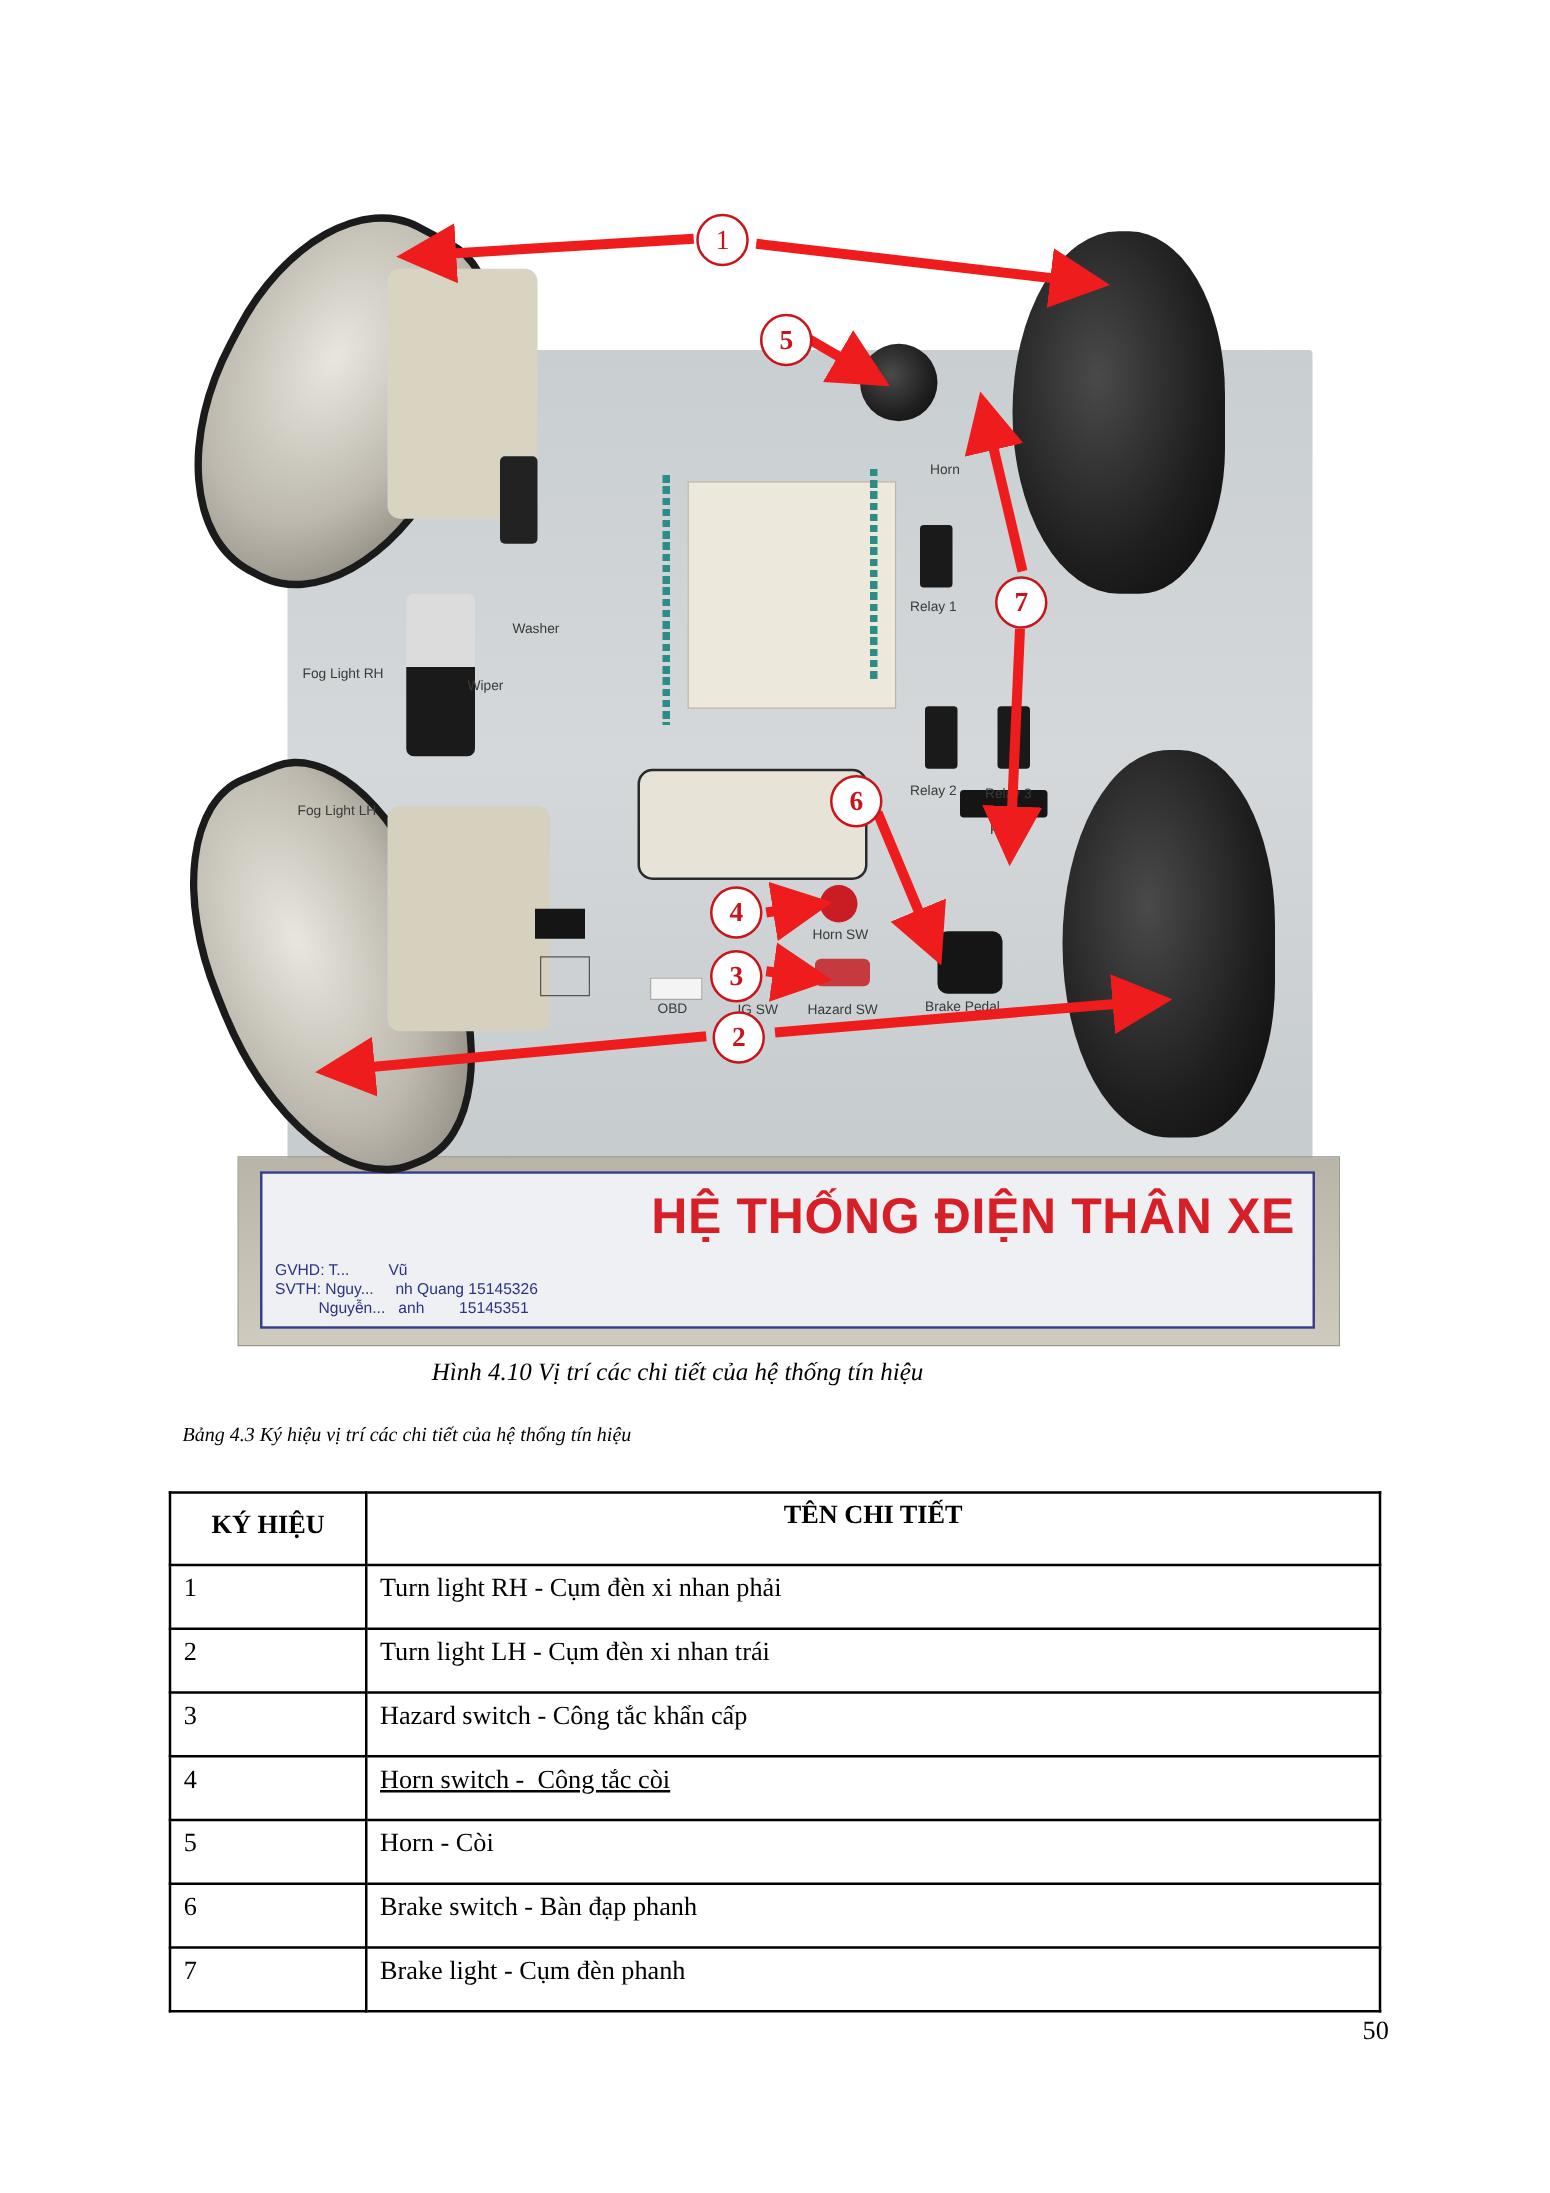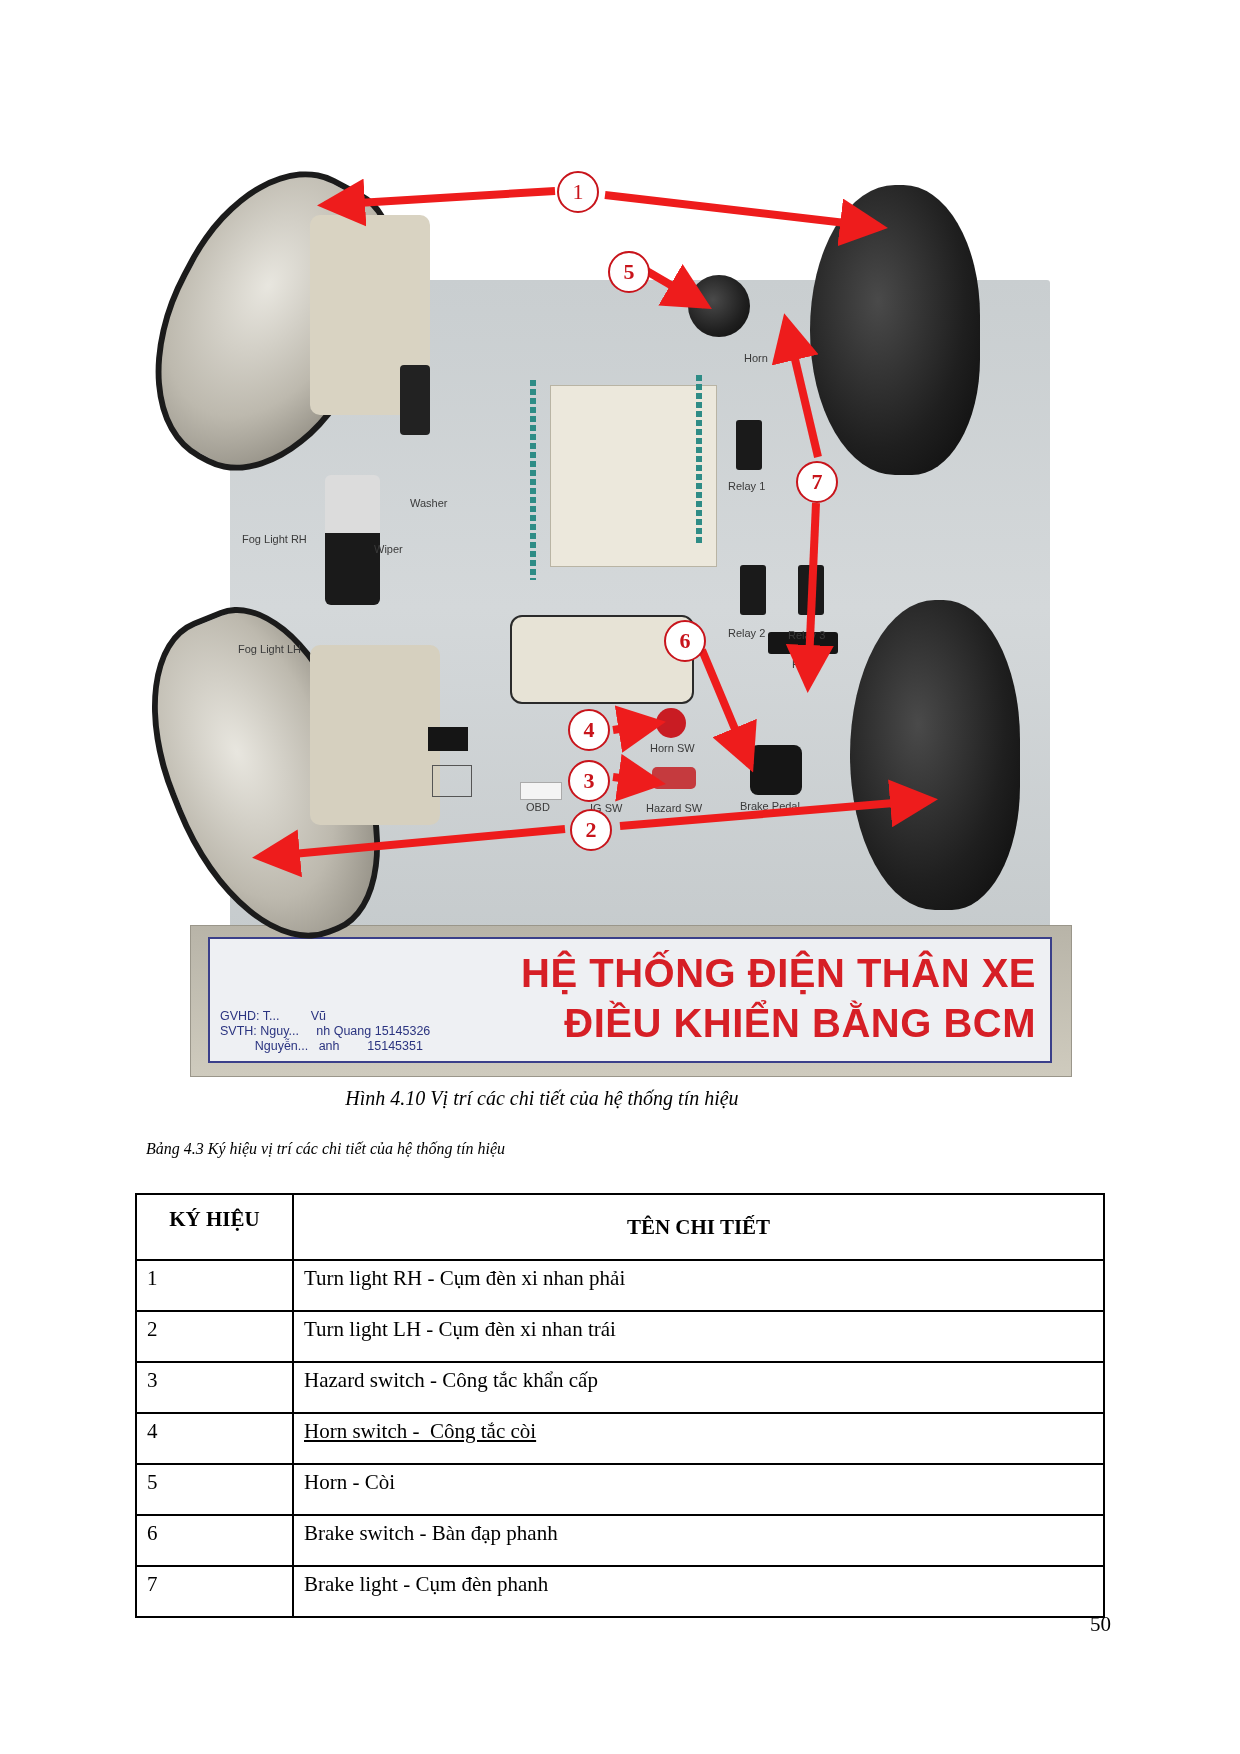--- a/index.html
+++ b/index.html
@@ -18,38 +18,37 @@
   .comp-label{position:absolute;font-family:"Liberation Sans","DejaVu Sans",sans-serif;font-size:11px;color:#3a3a3a;white-space:nowrap;}
   .callout{position:absolute;width:38px;height:38px;border-radius:50%;background:#fff;border:2px solid #c8141b;color:#c8141b;font-weight:bold;font-size:22px;display:flex;align-items:center;justify-content:center;font-family:"Liberation Serif","DejaVu Serif",serif;}
   .callout.thin{font-weight:normal;}
   svg.arrows{position:absolute;left:0;top:0;width:960px;height:930px;pointer-events:none;}
   .caption{position:absolute;left:0;width:1084px;text-align:center;top:1087px;font-style:italic;font-size:20px;}
   .table-caption{position:absolute;left:146px;top:1140px;font-style:italic;font-size:16px;}
   table.parts{position:absolute;left:135px;top:1193px;width:970px;border-collapse:collapse;font-size:21px;}
   table.parts th,table.parts td{border:2px solid #000;padding:0 10px;vertical-align:top;}
   table.parts th{font-weight:bold;height:44px;margin-top:35px;}
   table.parts th.col1{width:135px;padding-top:12px;}
-  table.parts th.col2{padding-top:20px;}
+  table.parts th.col2{padding-top:4px;}
   table.parts td{height:44px;padding-top:5px;}
   .page-number{position:absolute;left:1090px;top:1612px;font-size:21px;}
   .relay{position:absolute;width:26px;height:50px;background:#1a1a1a;border-radius:3px;}
   .fuse-block{position:absolute;width:70px;height:22px;background:#151515;border-radius:3px;}
   .jbox{position:absolute;background:#ece8dc;border:1px solid #b9b4a4;}
   .pin-col{position:absolute;width:6px;background:repeating-linear-gradient(180deg,#2e8c86 0 6px,transparent 6px 9px);}
 </style>
 </head>
 <body>
 
 <div class="figure">
 
   <div class="board"></div>
   <div class="stand"></div>
   <div class="sign">
     <div class="sign-title l1">HỆ THỐNG ĐIỆN THÂN XE</div>
-    <div class="sign-title l2">ĐIỀU KHIỂN BẰNG BCM</div>
     <div class="sign-credits">GVHD: T...         Vũ
 SVTH: Nguy...     nh Quang 15145326
           Nguyễn...   anh        15145351</div>
   </div>
 
   <div class="lamp lamp-clear" style="left:10px;top:20px;width:190px;height:300px;border-radius:45% 40% 45% 50%;transform:rotate(28deg);"></div>
   <div class="lamp" style="left:150px;top:70px;width:120px;height:200px;background:#d9d3c2;border-radius:10px;"></div>
   <div class="lamp lamp-clear" style="left:10px;top:460px;width:180px;height:330px;border-radius:45% 40% 45% 50%;transform:rotate(-22deg);"></div>
   <div class="lamp" style="left:150px;top:500px;width:130px;height:180px;background:#d6d0bf;border-radius:10px;"></div>
   <div class="lamp lamp-dark" style="left:650px;top:40px;width:170px;height:290px;border-radius:50% 45% 40% 50%;"></div>
@@ -70,21 +69,21 @@
   <div class="lamp" style="left:492px;top:622px;width:44px;height:22px;border-radius:5px;background:#c53a3e;"></div>
   <div class="lamp" style="left:590px;top:600px;width:52px;height:50px;border-radius:8px;background:#151515;"></div>
   <div class="lamp" style="left:360px;top:637px;width:40px;height:16px;background:#f4f4f4;border:1px solid #aaa;"></div>
   <div class="lamp" style="left:268px;top:582px;width:40px;height:24px;background:#151515;"></div>
   <div class="lamp" style="left:272px;top:620px;width:38px;height:30px;border:1.5px solid #555;"></div>
 
   <div class="comp-label" style="left:82px;top:388px;">Fog Light RH</div>
   <div class="comp-label" style="left:78px;top:498px;">Fog Light LH</div>
   <div class="comp-label" style="left:250px;top:352px;">Washer</div>
   <div class="comp-label" style="left:214px;top:398px;">Wiper</div>
-  <div class="comp-label" style="left:556px;top:207px;padding-left:28px;">Horn</div>
+  <div class="comp-label" style="left:556px;top:225px;padding-left:28px;">Horn</div>
   <div class="comp-label" style="left:568px;top:335px;">Relay 1</div>
   <div class="comp-label" style="left:568px;top:482px;">Relay 2</div>
   <div class="comp-label" style="left:628px;top:484px;">Relay 3</div>
   <div class="comp-label" style="left:632px;top:513px;">Fuse</div>
   <div class="comp-label" style="left:490px;top:597px;text-align:right;">Horn SW</div>
   <div class="comp-label" style="left:486px;top:657px;">Hazard SW</div>
   <div class="comp-label" style="left:430px;top:657px;">IG SW</div>
   <div class="comp-label" style="left:366px;top:656px;">OBD</div>
   <div class="comp-label" style="left:580px;top:655px;">Brake Pedal</div>
 

